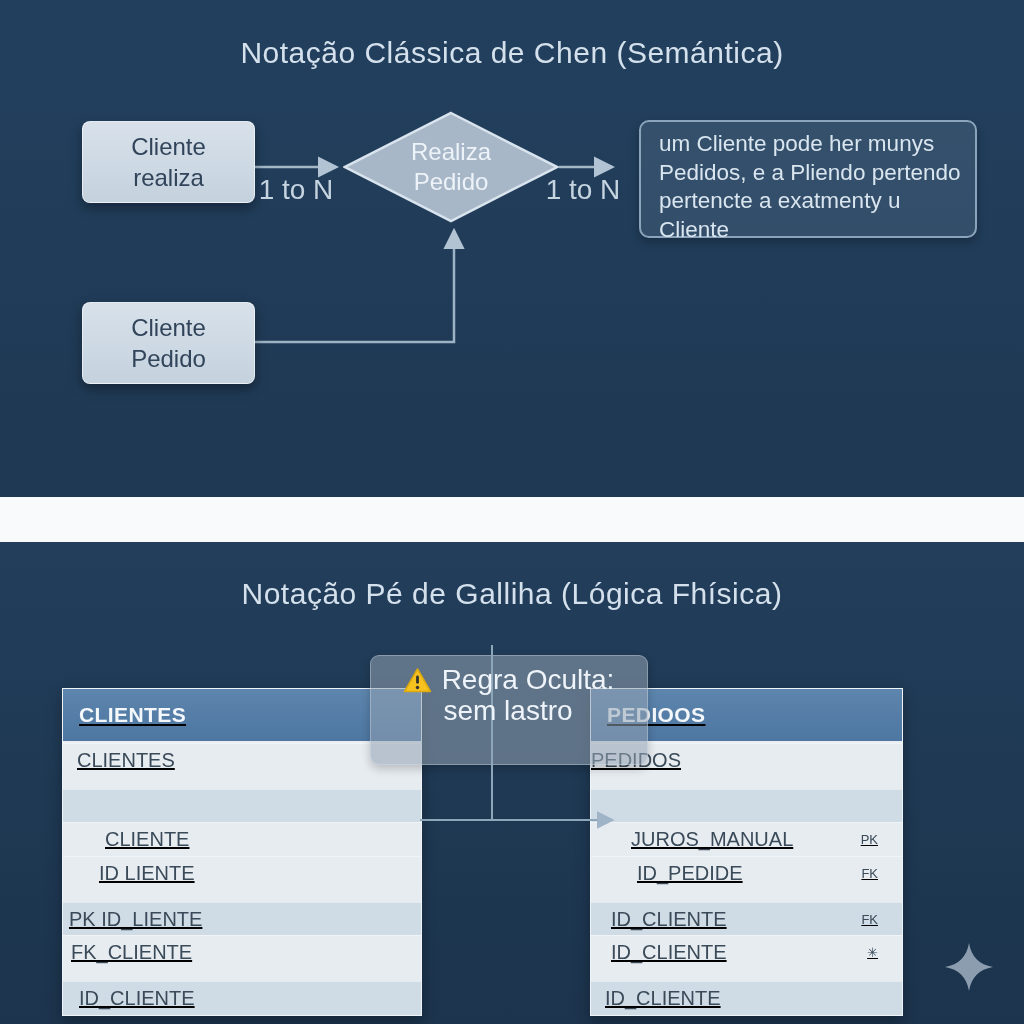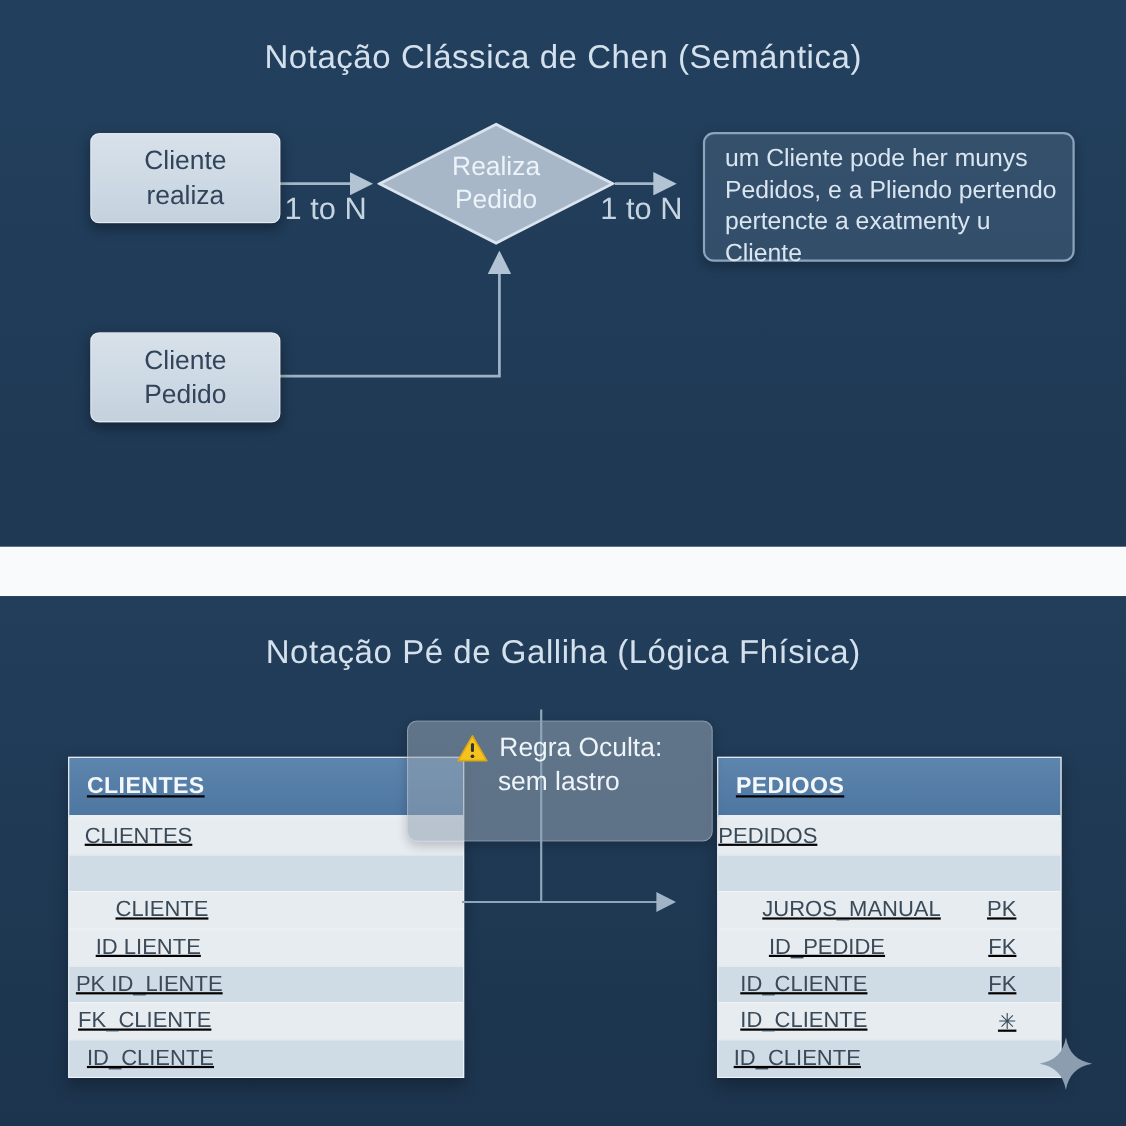--- a/index.html
+++ b/index.html
@@ -30,34 +30,34 @@
   .cardlab{position:absolute;z-index:2;color:#c6d4e0;font-size:28px;width:90px;text-align:center;}
   #card-left{left:251px;top:174px;}
   #card-right{left:538px;top:174px;}
   .note{position:absolute;left:639px;top:120px;width:338px;height:118px;z-index:2;
     border:2px solid #8ba4bc;border-radius:10px;background:rgba(190,210,228,.12);
     box-shadow:0 4px 10px rgba(0,0,0,.25);color:#d9e5ef;font-size:22.5px;
     line-height:28.5px;padding:8px 0 0 18px;box-sizing:border-box;}
   .dbtable{position:absolute;top:688px;z-index:2;border:1px solid rgba(240,246,250,.85);
     box-shadow:0 6px 14px rgba(0,0,0,.3);background:#e7ecf1;text-decoration:underline;}
   #table-left{left:62px;width:358px;}
-  #table-right{left:652px;width:311px;}
+  #table-right{left:590px;width:311px;}
   .thead{height:52px;background:linear-gradient(#5d85ad,#4d76a1);display:flex;
     align-items:center;color:#f4f8fb;font-size:21px;font-weight:bold;
     letter-spacing:.4px;padding-left:16px;border-bottom:2px solid rgba(249,251,252,.9);}
   .trow{height:32.7px;display:flex;align-items:center;color:#3a4a58;font-size:20px;
     border-top:1px solid rgba(249,251,252,.5);}
   .trow.light{background:#e7ecf1;}
-  .trow.blue{background:#cfdbe5;}
-  .cell-key{margin-left:auto;padding-right:40px;font-size:20px;}
+  .trow.blue{background:#cfdbe5;margin-top:12px;}
+  .cell-key{margin-left:auto;padding-right:24px;font-size:13px;}
   .warnbg{position:absolute;left:370px;top:655px;width:276px;height:108px;z-index:3;
     background:rgba(148,163,178,.55);border:1px solid rgba(220,230,240,.35);
     border-radius:9px;box-shadow:0 4px 10px rgba(0,0,0,.2);}
   .warntext{position:absolute;left:338px;top:664px;width:340px;z-index:5;
-    color:#eef4f9;font-size:24px;line-height:31px;text-align:center;}
+    color:#eef4f9;font-size:28px;line-height:31px;text-align:center;}
   .warntext .l1{display:flex;align-items:center;justify-content:center;gap:9px;}
   .warntext .l2{white-space:nowrap;}
   .sparkle{position:absolute;left:944px;top:942px;z-index:2;}
 </style>
 </head>
 <body>
 
 <div class="canvas">
 
   <div class="section-top"></div>
@@ -116,21 +116,21 @@
     </div>
     <div class="trow blue">
       <span style="padding-left:14px"></span>
       <span class="cell-key"></span>
     </div>
     <div class="trow light">
       <span style="padding-left:42px">CLIENTE</span>
       <span class="cell-key"></span>
     </div>
     <div class="trow light">
-      <span style="padding-left:24px">ID LIENTE</span>
+      <span style="padding-left:36px">ID LIENTE</span>
       <span class="cell-key"></span>
     </div>
     <div class="trow blue">
       <span style="padding-left:6px">PK ID_LIENTE</span>
       <span class="cell-key"></span>
     </div>
     <div class="trow light">
       <span style="padding-left:8px">FK_CLIENTE</span>
       <span class="cell-key"></span>
     </div>

